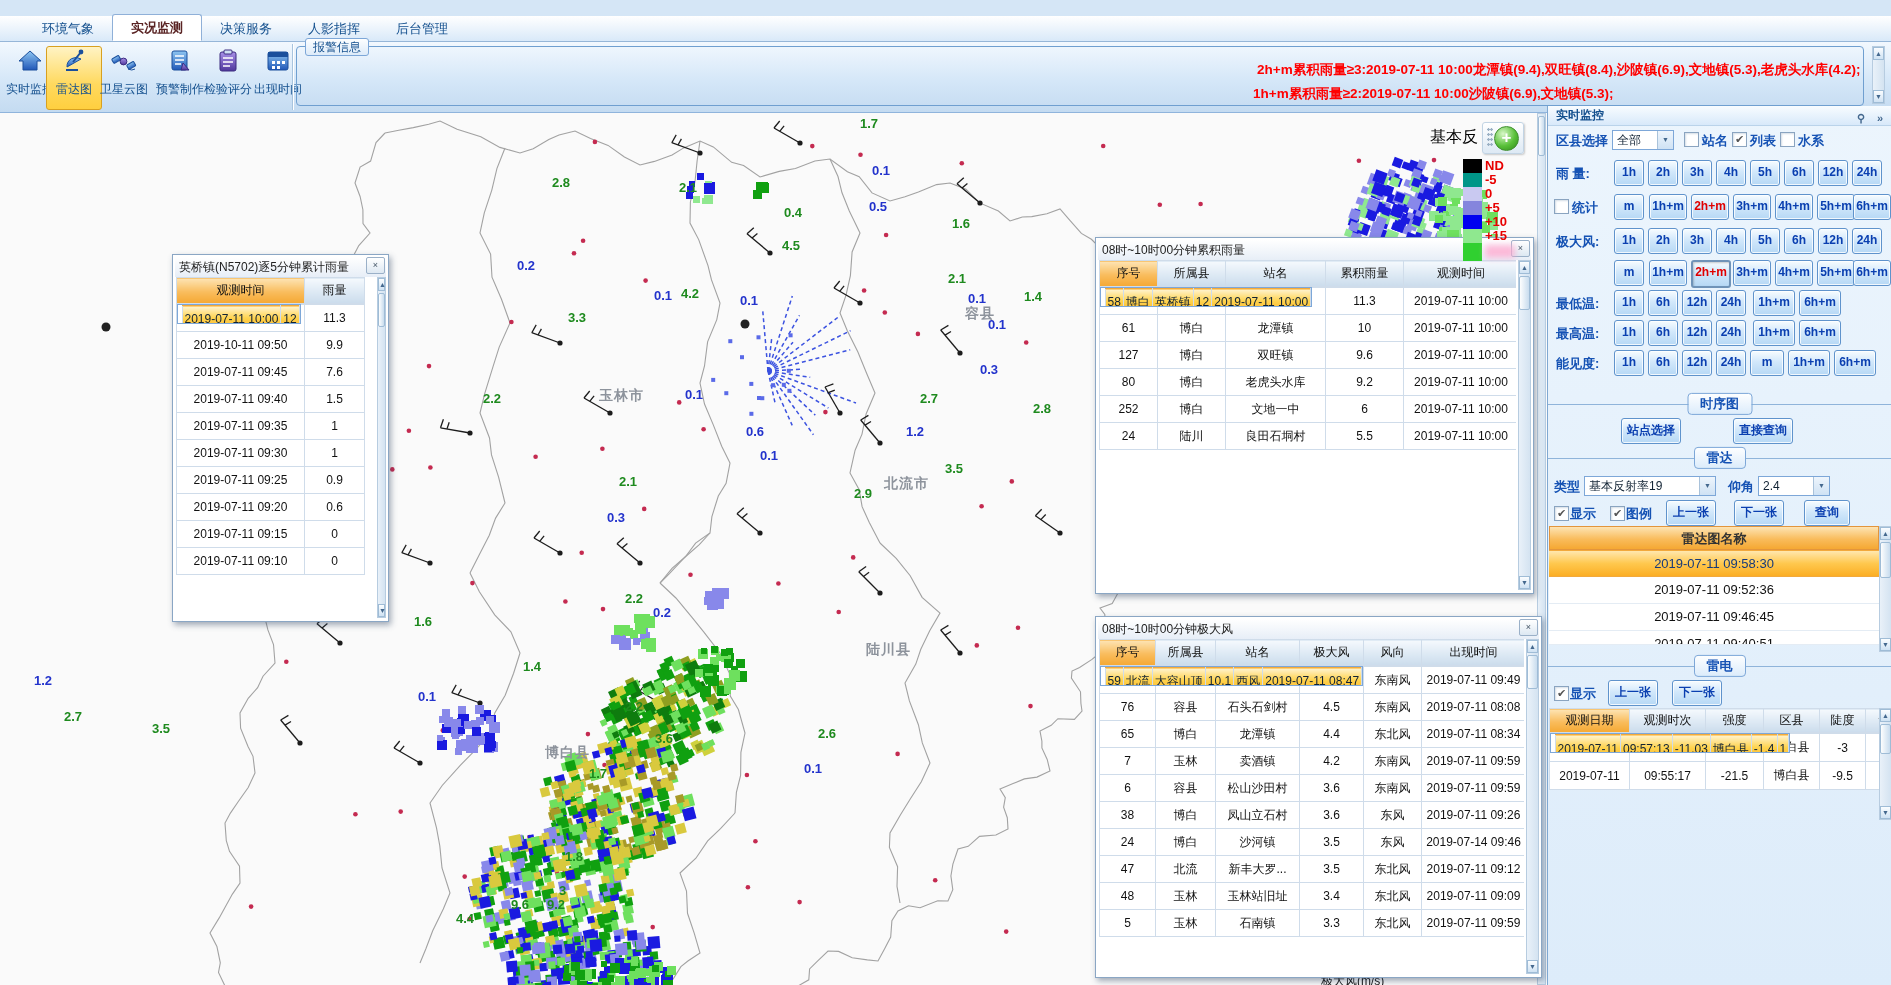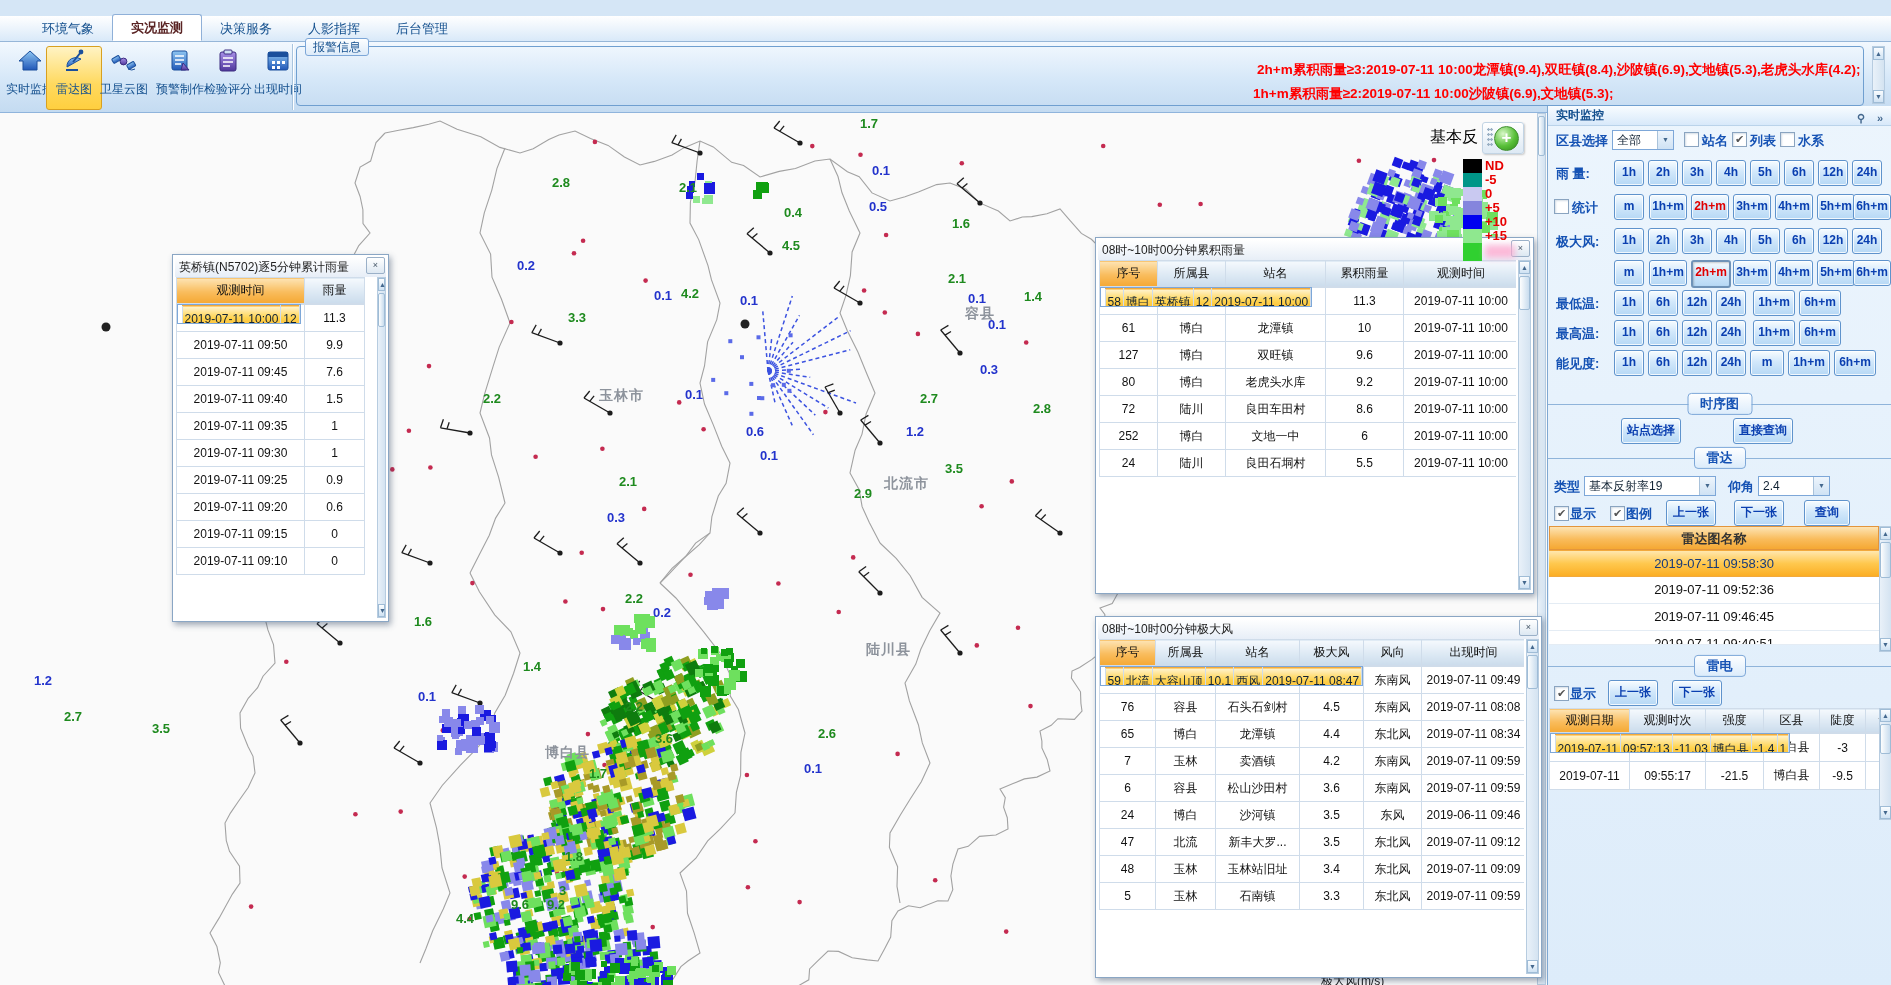--- a/index.html
+++ b/index.html
@@ -2006,21 +2006,21 @@
             <tbody>
               <tr class="sel">
                 <td>2019-07-11  10:00</td>
                 <td>12</td>
               </tr>
               <tr>
                 <td>2019-07-11  09:55</td>
                 <td>11.3</td>
               </tr>
               <tr>
-                <td>2019-07-11  09:50</td>
+                <td>2019-10-11  09:50</td>
                 <td>9.9</td>
               </tr>
               <tr>
                 <td>2019-07-11  09:45</td>
                 <td>7.6</td>
               </tr>
               <tr>
                 <td>2019-07-11  09:40</td>
                 <td>1.5</td>
               </tr>
@@ -2104,27 +2104,20 @@
                 <td>博白</td>
                 <td>双旺镇</td>
                 <td>9.6</td>
                 <td>2019-07-11 10:00</td>
               </tr>
               <tr>
                 <td>80</td>
                 <td>博白</td>
                 <td>老虎头水库</td>
                 <td>9.2</td>
-                <td>2019-07-11 10:00</td>
-              </tr>
-              <tr>
-                <td>72</td>
-                <td>陆川</td>
-                <td>良田车田村</td>
-                <td>8.6</td>
                 <td>2019-07-11 10:00</td>
               </tr>
               <tr>
                 <td>252</td>
                 <td>博白</td>
                 <td>文地一中</td>
                 <td>6</td>
                 <td>2019-07-11 10:00</td>
               </tr>
               <tr>
@@ -2208,26 +2201,34 @@
               </tr>
               <tr>
                 <td>6</td>
                 <td>容县</td>
                 <td>松山沙田村</td>
                 <td>3.6</td>
                 <td>东南风</td>
                 <td>2019-07-11 09:59</td>
               </tr>
               <tr>
+                <td>38</td>
+                <td>博白</td>
+                <td>凤山立石村</td>
+                <td>3.6</td>
+                <td>东风</td>
+                <td>2019-07-11 09:26</td>
+              </tr>
+              <tr>
                 <td>24</td>
                 <td>博白</td>
                 <td>沙河镇</td>
                 <td>3.5</td>
                 <td>东风</td>
-                <td>2019-06-11 09:46</td>
+                <td>2019-07-14 09:46</td>
               </tr>
               <tr>
                 <td>47</td>
                 <td>北流</td>
                 <td>新丰大罗...</td>
                 <td>3.5</td>
                 <td>东北风</td>
                 <td>2019-07-11 09:12</td>
               </tr>
               <tr>

